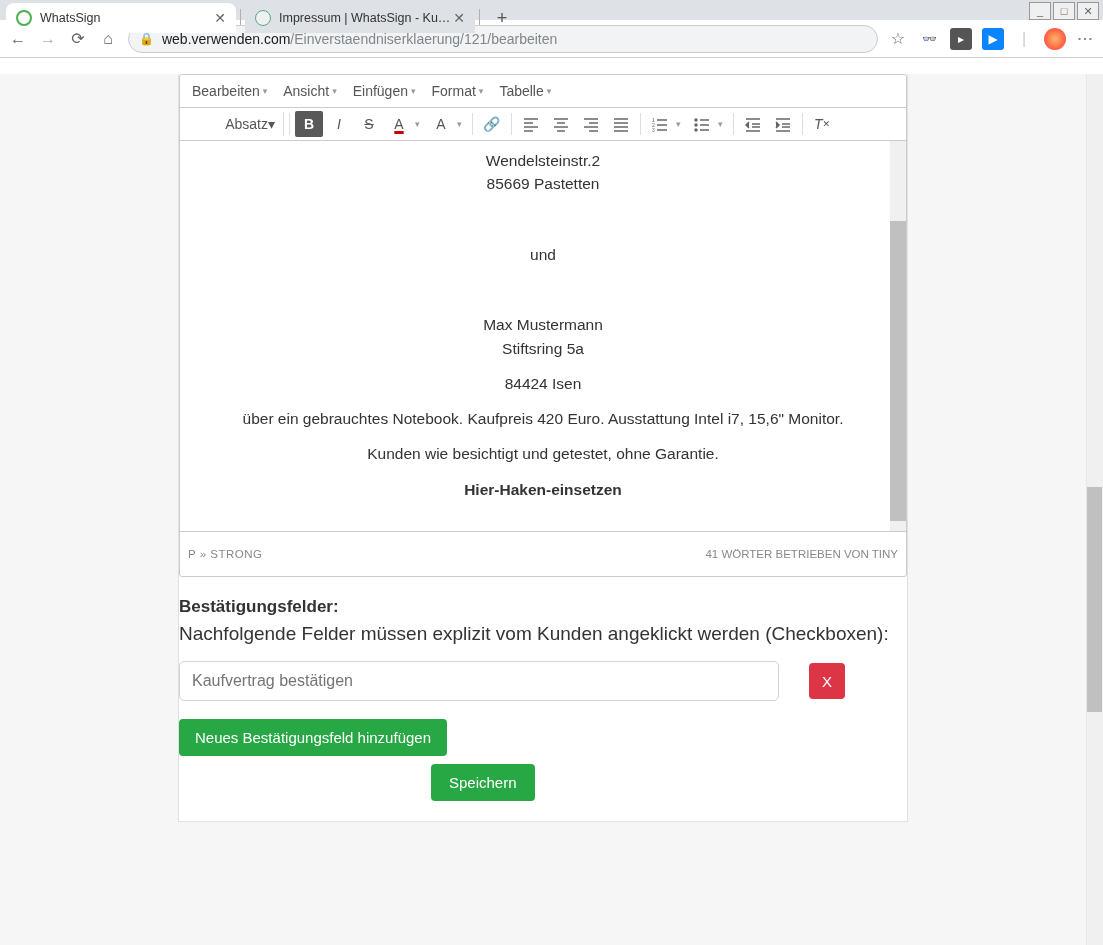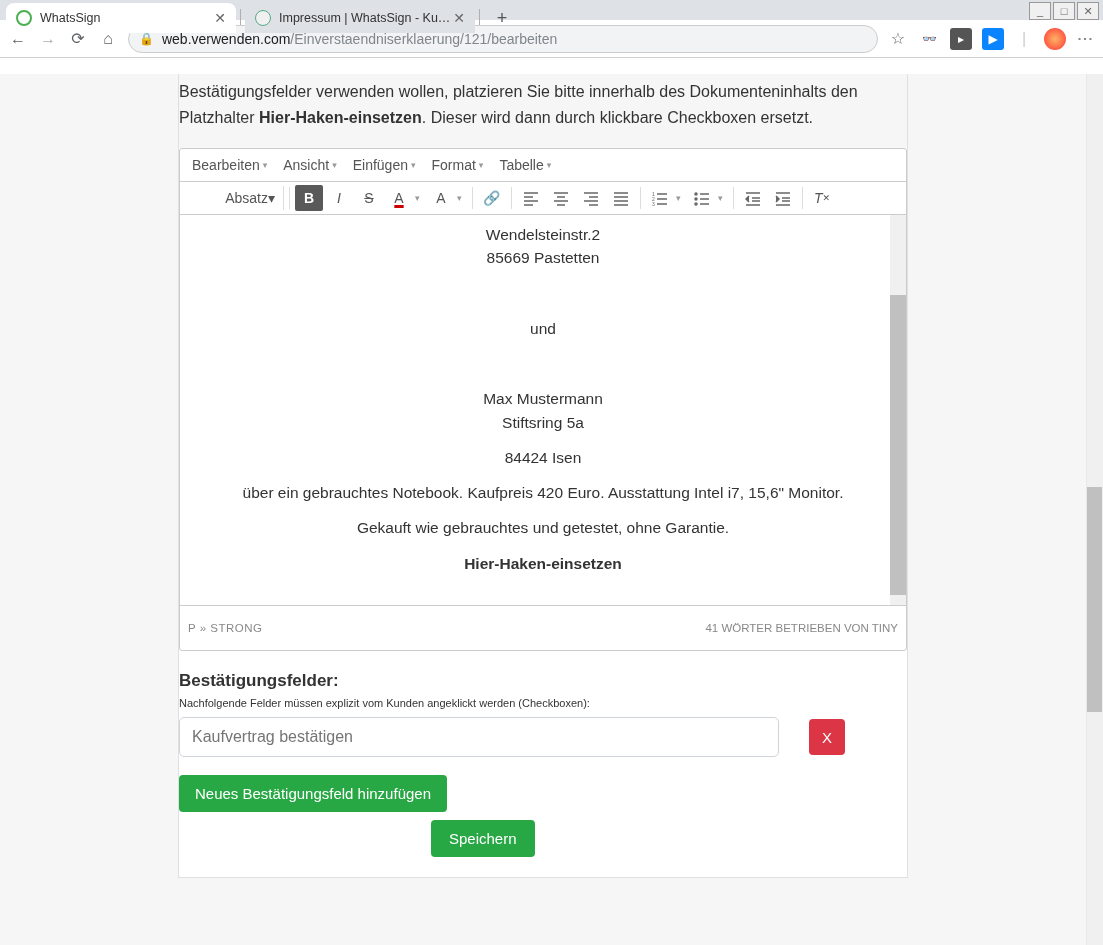--- a/index.html
+++ b/index.html
@@ -66,21 +66,21 @@
   
   .ed-scroll { position: absolute; top:0; right:0; width:16px; height:100%; background:#f0f0f0; }
   .ed-thumb { position: absolute; right:0; width:16px; background:#c0c0c0; top: 80px; height: 300px; }
   
   .ed-footer { display: flex; justify-content: space-between; padding: 16px 8px; font-size: 11.5px; color: #888; border-top: 1px solid #ccc; font-family: Arial; }
   .ed-footer .path-l { letter-spacing: 0.5px; }
 
   
   .form-section { padding: 0 0 0 0; margin-top: 20px; }
   .form-label { font-size: 17px; font-weight: bold; color: #333; margin-bottom: 6px; }
-  .form-desc { font-size: 11px; color: #333; margin-bottom: 8px; font-family: Verdana, sans-serif; }
+  .form-desc { font-size: 19px; color: #333; margin-bottom: 16px; font-family: Verdana, sans-serif; }
   .input-row { display: flex; gap: 30px; align-items: center; margin-bottom: 18px; }
   .text-input { flex: 1; max-width: 600px; height: 40px; border: 1px solid #ced4da; border-radius: 5px; padding: 0 12px; font-size: 16px; color: #495057; }
   .btn-x { width: 36px; height: 36px; background: #dc3545; color: #fff; border: none; border-radius: 4px; font-size: 15px; }
   .btn-add { background: #28a745; color: #fff; border: none; border-radius: 4px; padding: 10px 16px; font-size: 15px; }
   .btn-save { background: #28a745; color: #fff; border: none; border-radius: 4px; padding: 10px 18px; font-size: 15px; margin-left: 252px; margin-top: 8px; }
 
   
   .vp-scroll { position:absolute; right:0; top:0; width:17px; height:100%; background:#f0f0f0; border-left:1px solid #e8e8e8;}
   .vp-thumb { position:absolute; right:1px; width:15px; background:#c0c0c0; top:413px; height:225px; }
 </style>
@@ -125,25 +125,20 @@
   <div class="ext-icon blue">▶</div>
   <div class="nav-btn" style="color:#ccc">|</div>
   <div class="ext-icon avatar"></div>
   <div class="menu-dots">⋮</div>
 </div>
 
 <div class="viewport">
  <div class="page-scroll">
   <div class="content-wrap">
 
-    <div class="intro-wrap">
-    <div class="intro">
-      <span>Bestätigungsfelder verwenden wollen, platzieren Sie bitte innerhalb des Dokumenteninhalts den Platzhalter </span><strong>Hier-Haken-einsetzen</strong><span>. Dieser wird dann durch klickbare Checkboxen ersetzt.</span>
-    </div>
-    </div>
 
     <div class="editor">
       <div class="menubar">
         <div class="menubar-item">
               <span>Bearbeiten</span>
               <span class="caret">▾</span>
             </div>
         <div class="menubar-item">
               <span>Ansicht</span>
               <span class="caret">▾</span>
@@ -270,21 +265,21 @@
         <div class="ed-body">
           <p class="nomb">Wendelsteinstr.2</p>
           <p>85669 Pastetten</p>
           <p>&nbsp;</p>
           <p>und</p>
           <p>&nbsp;</p>
           <p class="nomb">Max Mustermann</p>
           <p>Stiftsring 5a</p>
           <p>84424 Isen</p>
           <p>über ein gebrauchtes Notebook. Kaufpreis 420 Euro. Ausstattung Intel i7, 15,6" Monitor.</p>
-          <p>Gekauft wie gebrauchtes und getestet, ohne Garantie.</p>
+          <p>Kunden wie besichtigt und getestet, ohne Garantie.</p>
           <p><strong>Hier-Haken-einsetzen</strong></p>
           <p>&nbsp;</p>
 
         </div>
         <div class="ed-scroll">
           <div class="ed-thumb"></div>
         </div>
       </div>
 
       <div class="ed-footer">

